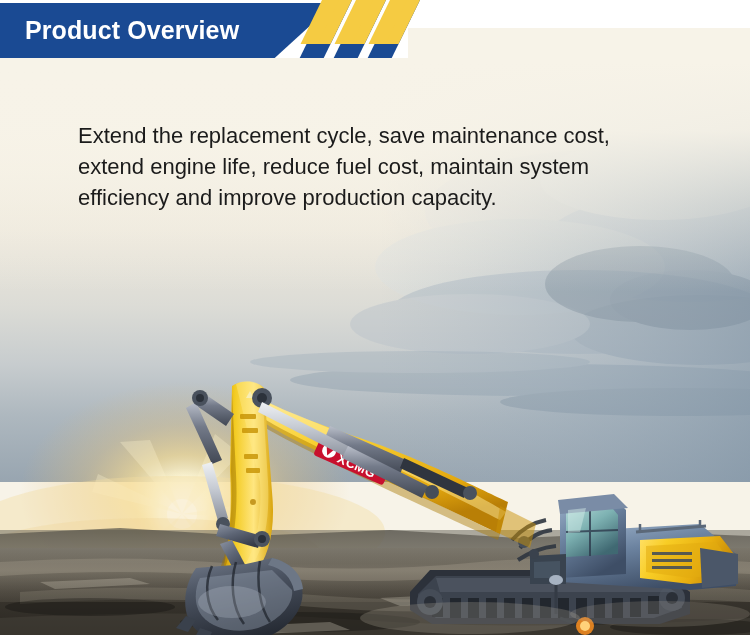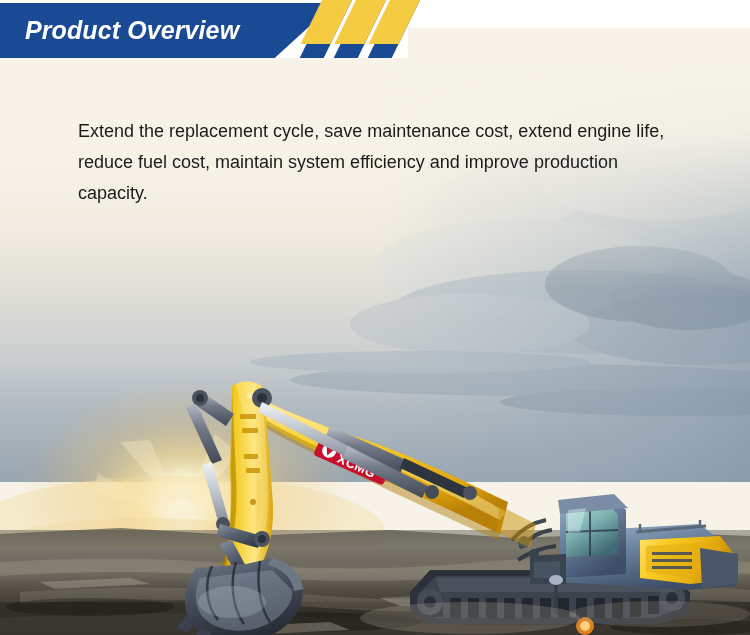--- a/index.html
+++ b/index.html
@@ -24,21 +24,20 @@
   
   .header {
     position: absolute;
     left: 0;
     top: 0;
     width: 750px;
     height: 62px;
     background: #ffffff;
     overflow: hidden;
     z-index: 30;
-    font-style: italic;
   }
   
   .header-beige {
     position: absolute;
     left: 0;
     top: 58px;
     width: 750px;
     height: 4px;
     background: #F7F3E8;
   }
@@ -95,21 +94,21 @@
   .stripe.blue  { background: #1A4A93; }
   .stripe.yellow{ background: #F5CB42; }
 
   
   .intro {
     position: absolute;
     left: 78px;
     top: 98px;
     width: 600px;
     color: #1b1b1b;
-    font-size: 18px;
+    font-size: 22px;
     line-height: 31px;
     z-index: 20;
   }
 
   
   .photo {
     position: absolute;
     left: 0;
     top: 62px;
     width: 750px;

